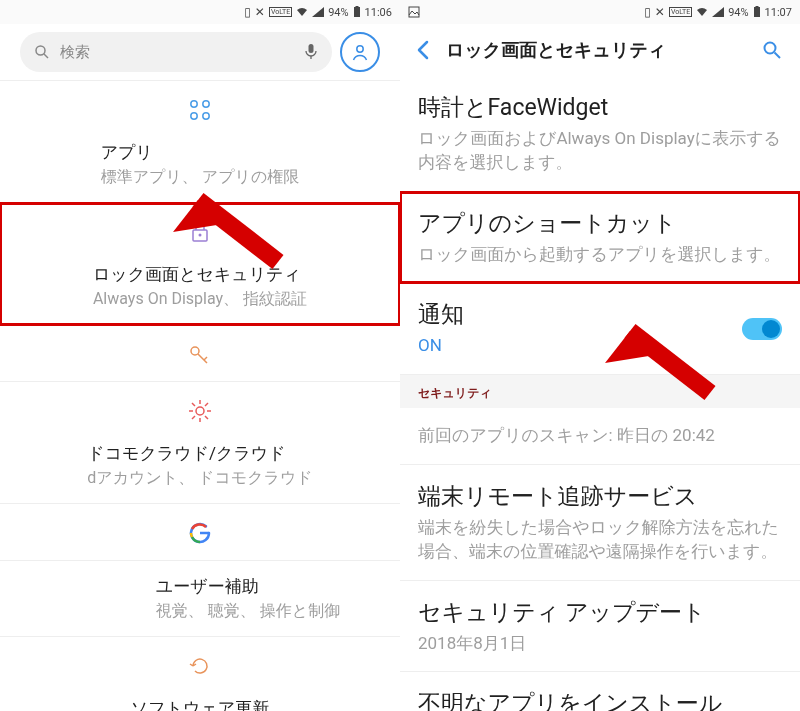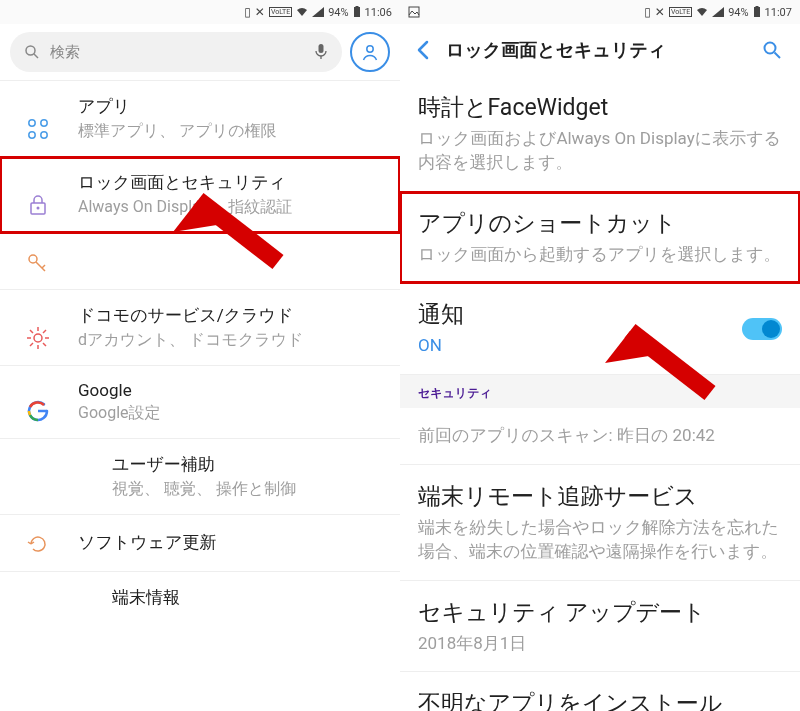--- a/index.html
+++ b/index.html
@@ -30,21 +30,21 @@
       align-items: center;
       padding: 0 8px;
       gap: 4px;
       font-size: 11px;
       color: #444;
     }
     .status-bar .sb-ic { font-size: 12px; }
     .search-row {
       display: flex;
       align-items: center;
-      padding: 8px 10px;
+      padding: 8px 20px;
       gap: 8px;
       border-bottom: 1px solid #eee;
       background: #fff;
     }
     .search-pill {
       flex: 1;
       height: 40px;
       border-radius: 20px;
       background: #f1f1f1;
       display: flex;
@@ -58,24 +58,25 @@
     .mic-icon { color: #555; }
     .avatar-btn {
       width: 40px; height: 40px; border-radius: 50%;
       border: 2px solid #3a8ee6;
       display: flex; align-items: center; justify-content: center;
       color: #3a8ee6;
     }
     .settings-list { flex: 1; overflow: hidden; background: #fff; }
     .setting-item {
       display: flex;
-      align-items: flex-end;
+      align-items: center;
       padding: 14px 16px;
       gap: 18px;
       border-bottom: 1px solid #eee;
+      flex-direction: column;
     }
     .setting-item.indented { padding-left: 112px; }
     .setting-icon {
       width: 44px;
       display: flex;
       justify-content: center;
       padding-top: 2px;
     }
     .setting-text { flex: 1; min-width: 0; }
     .setting-title { font-size: 17px; color: #212121; margin-bottom: 3px; }
@@ -112,21 +113,21 @@
       width: 40px; height: 22px;
       border-radius: 11px;
       background: #4fc3f7;
       display: flex; align-items: center; justify-content: flex-end;
       padding: 2px;
     }
     .toggle-knob { width: 18px; height: 18px; border-radius: 50%; background: #0288d1; }
     .section-label {
       padding: 10px 18px 6px;
       font-size: 12px;
-      color: #4c1d95;
+      color: #7f1d1d;
       background: #f5f5f5;
       font-weight: 600;
     }
 
     .arrow {
       position: absolute;
       pointer-events: none;
     }
     svg { display: block; }
   </style>
@@ -234,38 +235,34 @@
               <line x1="2" y1="13" x2="6" y2="13"></line>
               <line x1="20" y1="13" x2="24" y2="13"></line>
               <line x1="5" y1="5" x2="8" y2="8"></line>
               <line x1="18" y1="18" x2="21" y2="21"></line>
               <line x1="5" y1="21" x2="8" y2="18"></line>
               <line x1="18" y1="8" x2="21" y2="5"></line>
             </g>
           </svg>
       </div>
       <div class="setting-text">
-        <div class="setting-title">ドコモのサービス/クラウド</div>
+        <div class="setting-title">ドコモクラウド/クラウド</div>
         <div class="setting-sub">dアカウント、 ドコモクラウド</div>
       </div>
     </div>
 
     <div class="setting-item">
       <div class="setting-icon">
         <svg width="26" height="26" viewBox="0 0 26 26">
             <path d="M22 13 a9 9 0 1 1 -3 -6.7" stroke="#4285F4" stroke-width="2.5" fill="none" stroke-linecap="round"></path>
             <path d="M5 9 a9 9 0 0 1 14 -2" stroke="#EA4335" stroke-width="2.5" fill="none"></path>
             <path d="M5 17 a9 9 0 0 0 8 5" stroke="#34A853" stroke-width="2.5" fill="none"></path>
             <path d="M4 13 a9 9 0 0 0 1 4" stroke="#FBBC05" stroke-width="2.5" fill="none"></path>
             <line x1="13" y1="13" x2="22" y2="13" stroke="#4285F4" stroke-width="2.5"></line>
           </svg>
-      </div>
-      <div class="setting-text">
-        <div class="setting-title">Google</div>
-        <div class="setting-sub">Google設定</div>
       </div>
     </div>
 
     <div class="setting-item indented">
       <div class="setting-text">
         <div class="setting-title">ユーザー補助</div>
         <div class="setting-sub">視覚、 聴覚、 操作と制御</div>
       </div>
     </div>
 

